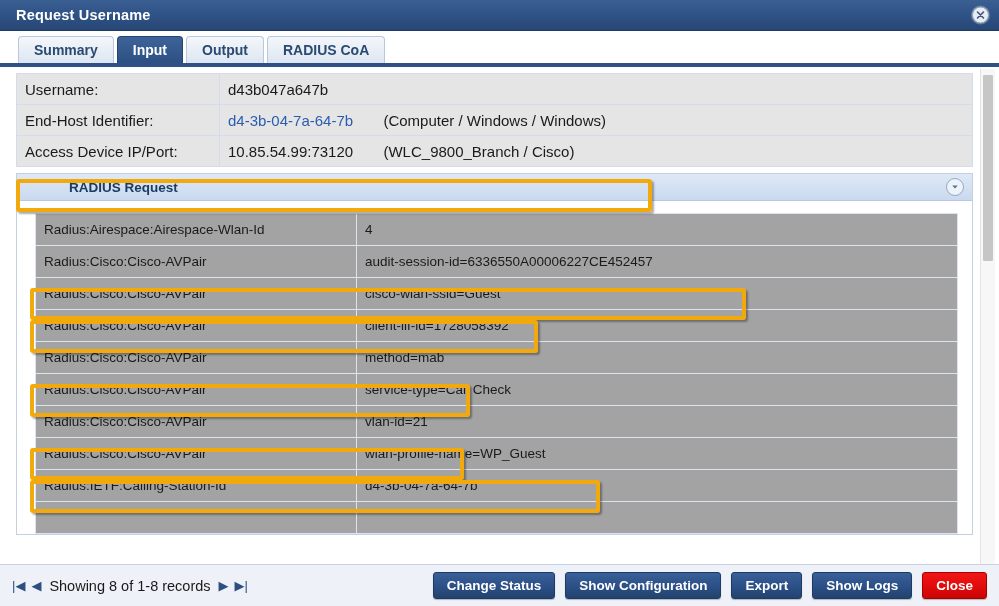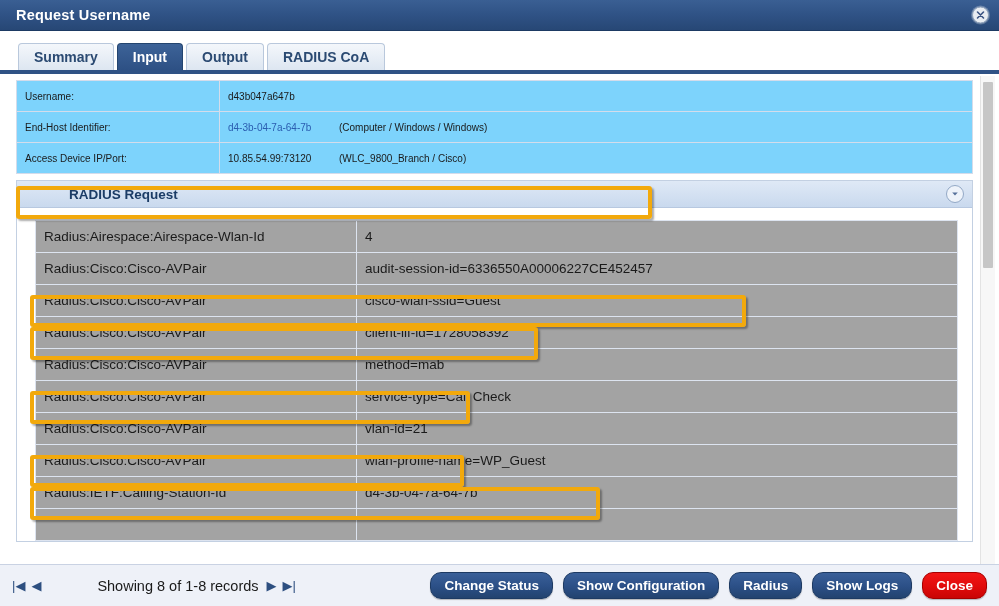--- a/index.html
+++ b/index.html
@@ -57,21 +57,21 @@
     align-items: center;
     justify-content: center;
     cursor: pointer;
     box-shadow: 0 0 0 1px rgba(255,255,255,0.25);
   }
   .titlebar-close svg { display: block; }
 
   
   .tabstrip {
     flex: 0 0 auto;
-    height: 43px;
+    height: 36px;
     background: #ffffff;
     padding: 6px 0 0 18px;
     display: flex;
     align-items: flex-end;
     border-bottom: 4px solid #2f5285;
     box-sizing: border-box;
   }
   .tab {
     height: 27px;
     line-height: 27px;
@@ -114,23 +114,23 @@
   
   table.kv {
     width: 100%;
     border-collapse: collapse;
     table-layout: fixed;
   }
   table.kv td {
     border: 1px solid #d4dceb;
     height: 30px;
     padding: 0 8px;
-    font-size: 10px;
+    font-size: 15px;
     vertical-align: middle;
-    background: #7dd3fc;
+    background: #e5e5e5;
     white-space: nowrap;
     overflow: hidden;
   }
   table.kv td.k { width: 186px; }
   .link {
     color: #2a5db0;
     cursor: pointer;
   }
   .muted-paren { color: #1a1a1a; }
   .val-gap { display: inline-block; width: 22px; }
@@ -243,33 +243,33 @@
     color: #1a1a1a;
     margin-right: auto;
     white-space: nowrap;
   }
   .pager .arw {
     color: #2d4f80;
     font-size: 13px;
     cursor: pointer;
     line-height: 1;
   }
-  .pager .rec { padding: 0 2px; margin-left: 48px; }
+  .pager .rec { padding: 0 2px; }
 
   .btn {
     height: 27px;
     line-height: 25px;
     padding: 0 13px;
     margin-left: 10px;
     font-weight: bold;
     font-size: 13.5px;
     color: #ffffff;
     background: linear-gradient(to bottom, #3a6099 0%, #2b4f86 55%, #23436f 100%);
     border: 1px solid #1d3a63;
-    border-radius: 11px;
+    border-radius: 3px;
     cursor: pointer;
     white-space: nowrap;
     box-sizing: border-box;
     box-shadow: 0 1px 1px rgba(0,0,0,0.25);
   }
   .btn.danger {
     background: linear-gradient(to bottom, #f21616 0%, #e00b0b 55%, #c90505 100%);
     border-color: #a60000;
   }
 </style>
@@ -398,18 +398,18 @@
   <div class="footer">
     <div class="pager">
       <span class="arw">|◀</span>
       <span class="arw">◀</span>
       <span class="rec">Showing 8 of 1-8 records</span>
       <span class="arw">▶</span>
       <span class="arw">▶|</span>
     </div>
     <button class="btn">Change Status</button>
     <button class="btn">Show Configuration</button>
-    <button class="btn">Radius</button>
+    <button class="btn">Export</button>
     <button class="btn">Show Logs</button>
     <button class="btn danger">Close</button>
   </div>
 
 </div>
 
 </body></html>

